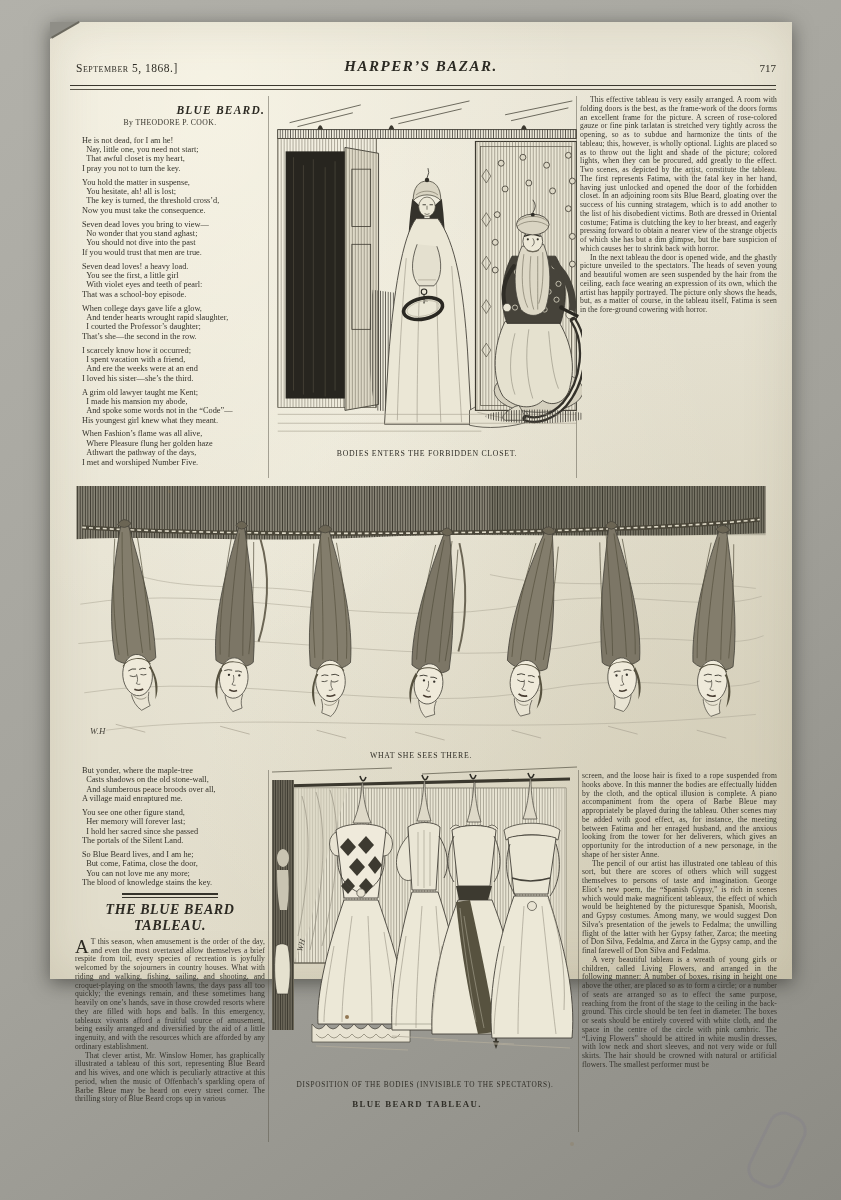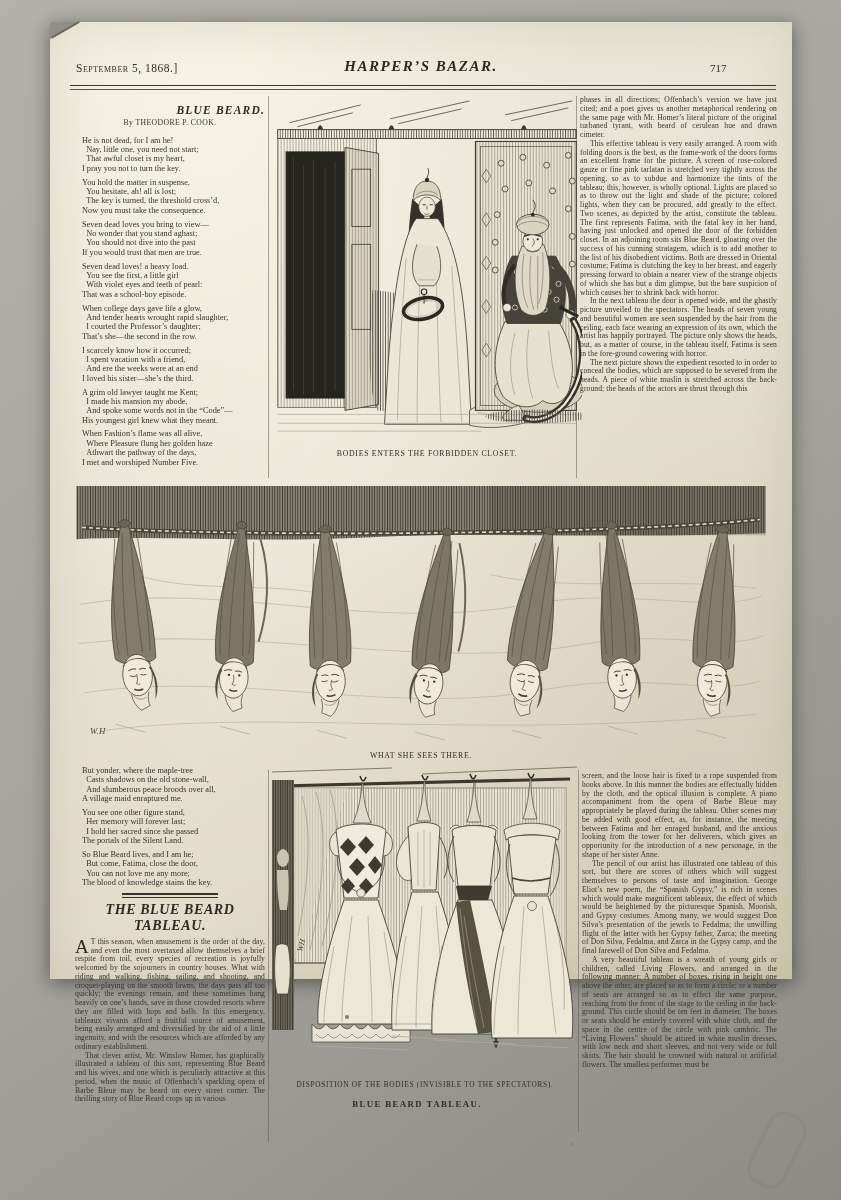--- a/index.html
+++ b/index.html
@@ -10,21 +10,21 @@
         background:
           radial-gradient(ellipse at 22% 8%, rgba(255,252,238,.55), transparent 45%),
           radial-gradient(ellipse at 88% 92%, rgba(186,178,150,.38), transparent 55%),
           radial-gradient(ellipse at 50% 55%, rgba(255,252,240,.25), transparent 60%),
           linear-gradient(160deg,#ece8da 0%,#e7e3d3 45%,#ddd8c5 100%);
         box-shadow:0 4px 18px rgba(20,20,15,.5), inset 0 0 50px rgba(120,110,80,.18);}
   .abs{position:absolute;}
   
   .m-date{left:26px;top:40px;font-variant:small-caps;font-size:11.5px;letter-spacing:.5px;color:#2f2d26;}
   .m-title{left:0;right:0;top:36px;text-align:center;font-style:italic;font-weight:bold;font-size:15px;letter-spacing:1.5px;color:#2c2a23;}
-  .m-page{left:660px;top:40px;width:66px;font-size:11px;color:#2f2d26;}
+  .m-page{left:660px;top:40px;width:66px;text-align:right;font-size:11px;color:#2f2d26;}
   .hrule1{left:20px;top:63px;width:706px;border-top:1.5px solid #3a372e;}
   .hrule2{left:20px;top:67px;width:706px;border-top:.7px solid #5a564a;}
   .vrule{width:1px;background:rgba(90,86,74,.5);}
   
   .col{text-align:justify;color:#35332b;}
   .art{font-size:7.6px;line-height:8.75px;letter-spacing:.1px;}
   .art p{margin:0;text-indent:10px;}
   .art p.first{text-indent:0;}
   .poem{font-size:8.3px;line-height:9.35px;text-align:left;}
   .stanza{white-space:pre-wrap;margin:0 0 4.6px 7px;}
@@ -216,24 +216,22 @@
       <circle cx="262" cy="120" r="2" fill="#2f2d26"></circle>
             <path d="M262 118q5-7 0-13" stroke="#2f2d26" stroke-width="0.8" fill="none"></path>
     </g>
     <path d="M4 322H306M4 331H306M4 339H210" stroke="#a29d8c" stroke-width="0.6"></path>
     <ellipse cx="266" cy="324" rx="52" ry="7" fill="url(#f1d)"></ellipse>
    </svg>
   </div>
   <div class="abs caption" style="left:222px;top:427px;width:310px;">BODIES ENTERS THE FORBIDDEN CLOSET.</div>
 
   <div class="abs col art" style="left:530px;top:74px;width:197px;height:388px;overflow:hidden;">
-    <p class="first">phases in all directions; Offenbach’s version we have just cited; and a poet gives us another metaphorical rendering on the same page with Mr. Homer’s literal picture of the original turbaned tyrant, with beard of cerulean hue and drawn cimeter.</p>
     <p>This effective tableau is very easily arranged. A room with folding doors is the best, as the frame-work of the doors forms an excellent frame for the picture. A screen of rose-colored gauze or fine pink tarlatan is stretched very tightly across the opening, so as to subdue and harmonize the tints of the tableau; this, however, is wholly optional. Lights are placed so as to throw out the light and shade of the picture; colored lights, when they can be procured, add greatly to the effect. Two scenes, as depicted by the artist, constitute the tableau. The first represents Fatima, with the fatal key in her hand, having just unlocked and opened the door of the forbidden closet. In an adjoining room sits Blue Beard, gloating over the success of his cunning stratagem, which is to add another to the list of his disobedient victims. Both are dressed in Oriental costume; Fatima is clutching the key to her breast, and eagerly pressing forward to obtain a nearer view of the strange objects of which she has but a dim glimpse, but the bare suspicion of which causes her to shrink back with horror.</p>
     <p>In the next tableau the door is opened wide, and the ghastly picture unveiled to the spectators. The heads of seven young and beautiful women are seen suspended by the hair from the ceiling, each face wearing an expression of its own, which the artist has happily portrayed. The picture only shows the heads, but, as a matter of course, in the tableau itself, Fatima is seen in the fore-ground cowering with horror.</p>
-    <p>The next picture shows the expedient resorted to in order to conceal the bodies, which are supposed to be severed from the heads. A piece of white muslin is stretched across the back-ground; the heads of the actors are thrust through this</p>
   </div>
 
   <div class="abs" style="left:20px;top:464px;width:702px;">
    <svg width="702" height="258" viewBox="0 0 700 262">
     <defs>
       <pattern id="f2w" width="2.6" height="10" patternUnits="userSpaceOnUse">
               <rect width="2.6" height="10" fill="#8d897b"></rect>
               <path d="M1.3 0V10" stroke="#3c392f" stroke-width="1"></path>
             </pattern>
       <g id="hA">

